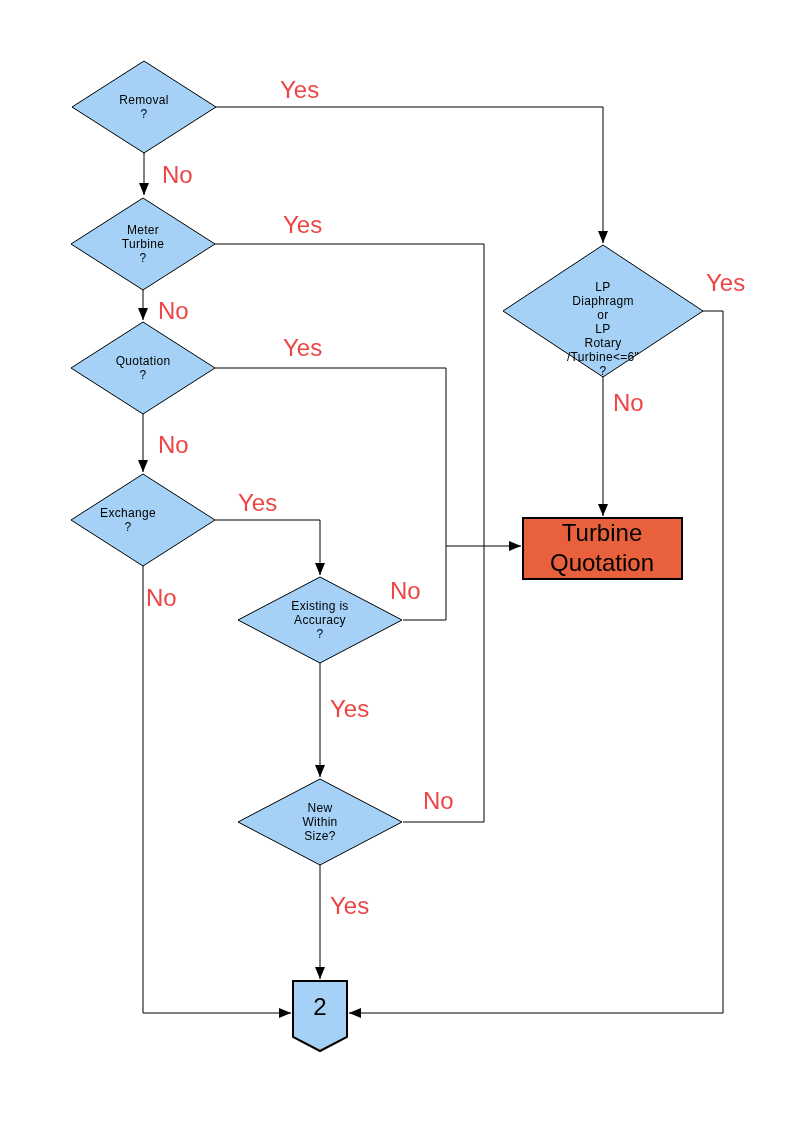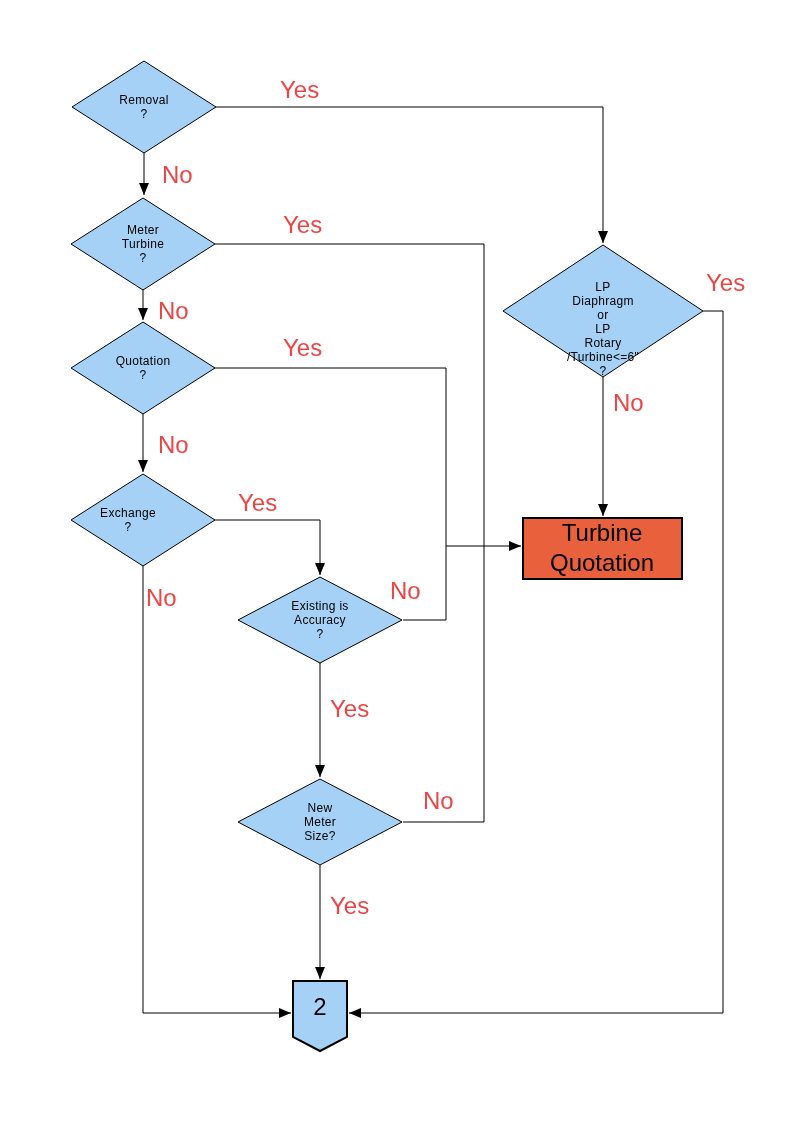--- a/index.html
+++ b/index.html
@@ -98,21 +98,21 @@
 Turbine
 ?</div>
   <div class="node-label" style="left:143px; top:368px">Quotation
 ?</div>
   <div class="node-label" style="left:128px; top:520px">Exchange
 ?</div>
   <div class="node-label" style="left:320px; top:620px">Existing is
 Accuracy
 ?</div>
   <div class="node-label" style="left:320px; top:822px">New
-Meter
+Within
 Size?</div>
   <div class="node-label" style="left:603px; top:329px">LP
 Diaphragm
 or
 LP
 Rotary
 /Turbine&lt;=6"
 ?</div>
   <div class="node-label big" style="left:602px; top:548px">Turbine
 Quotation</div>

